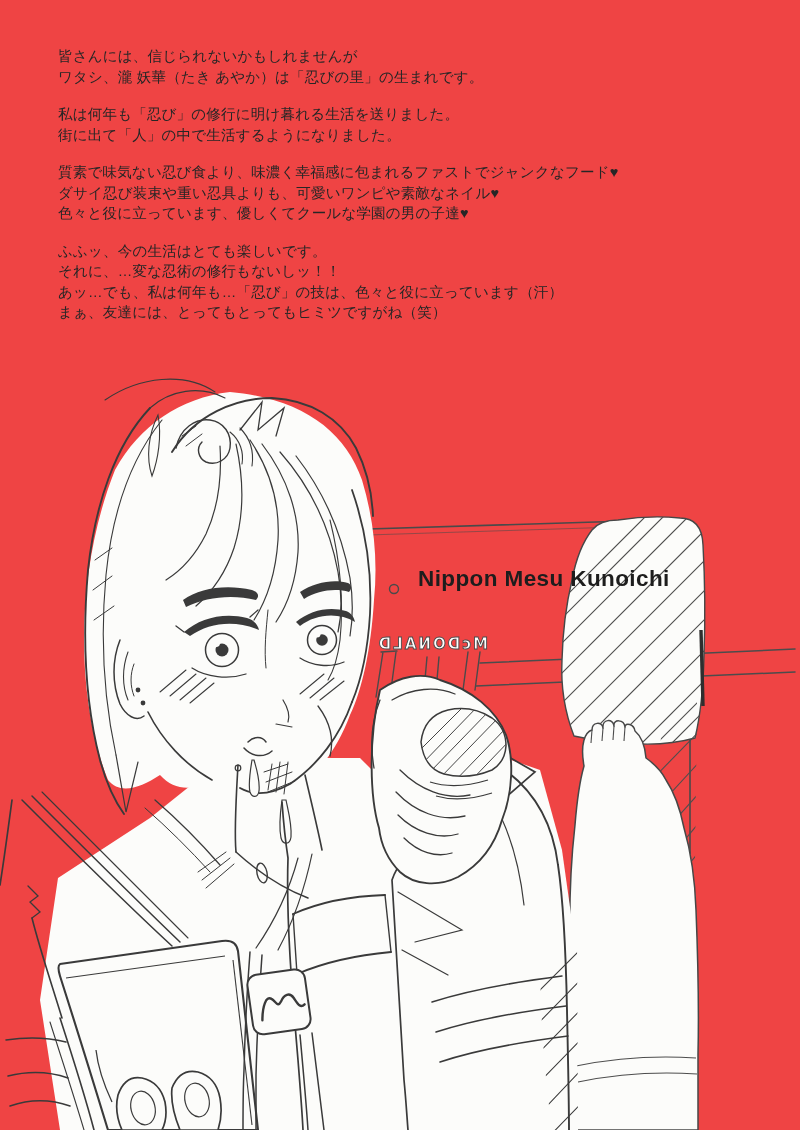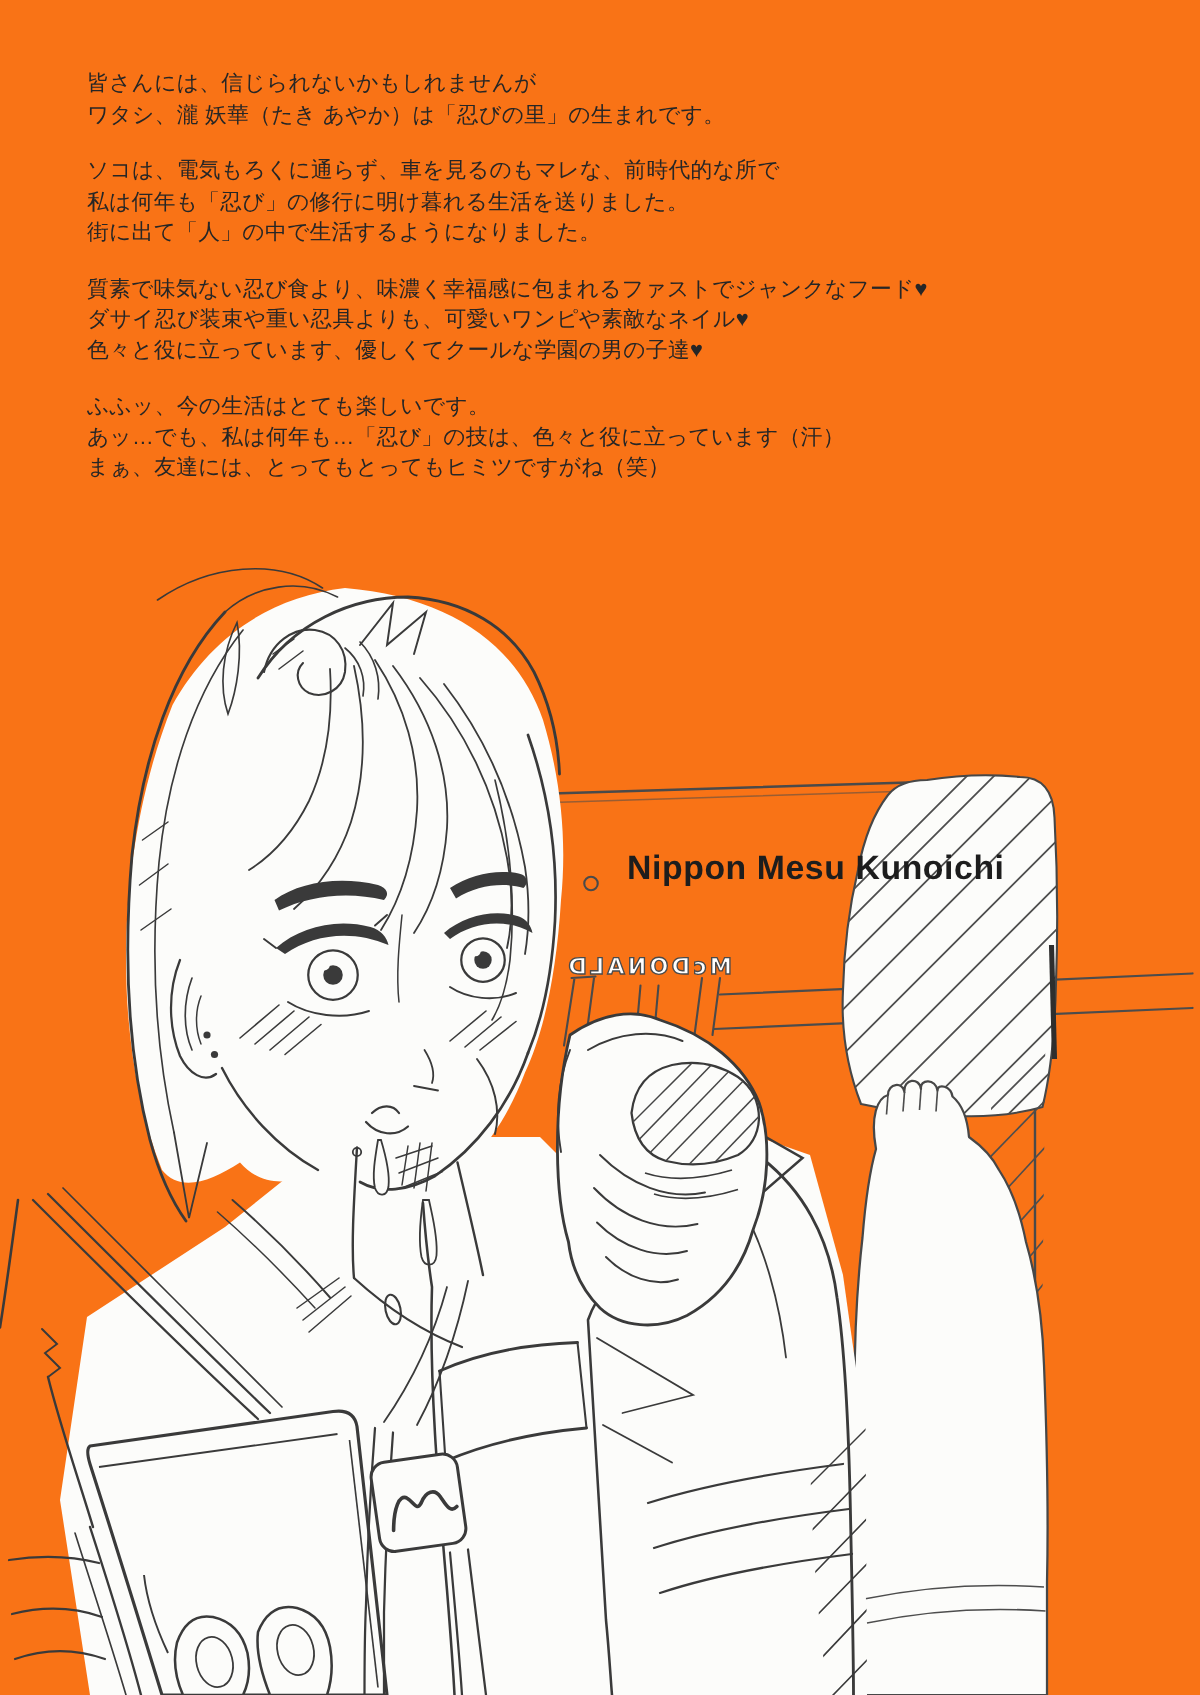--- a/index.html
+++ b/index.html
@@ -22,39 +22,39 @@
   }
   .mirror-text{
     font-family:"DejaVu Sans","Liberation Sans",sans-serif;
     font-weight:bold;font-size:15px;letter-spacing:2px;
     fill:#ffffff;stroke:#4a4a4a;stroke-width:.9px;
   }
 </style>
 </head>
 <body>
 
-<div class="page" style="background: #f97316;">
+<div class="page" style="background: #ef4444;">
 
   <div class="narration">
       <div class="para">
         <div class="line">皆さんには、信じられないかもしれませんが</div>
         <div class="line">ワタシ、瀧 妖華（たき あやか）は「忍びの里」の生まれです。</div>
       </div>
       <div class="para">
-        <div class="line">ソコは、電気もろくに通らず、車を見るのもマレな、前時代的な所で</div>
         <div class="line">私は何年も「忍び」の修行に明け暮れる生活を送りました。</div>
         <div class="line">街に出て「人」の中で生活するようになりました。</div>
       </div>
       <div class="para">
         <div class="line">質素で味気ない忍び食より、味濃く幸福感に包まれるファストでジャンクなフード♥</div>
         <div class="line">ダサイ忍び装束や重い忍具よりも、可愛いワンピや素敵なネイル♥</div>
         <div class="line">色々と役に立っています、優しくてクールな学園の男の子達♥</div>
       </div>
       <div class="para">
         <div class="line">ふふッ、今の生活はとても楽しいです。</div>
+        <div class="line">それに、…変な忍術の修行もないしッ！！</div>
         <div class="line">あッ…でも、私は何年も…「忍び」の技は、色々と役に立っています（汗）</div>
         <div class="line">まぁ、友達には、とってもとってもヒミツですがね（笑）</div>
       </div>
     </div>
 
   <svg class="sketch" width="800" height="1130" viewBox="0 0 800 1130">
 
     <defs>
       <clipPath id="clip-foliage">
         <path d="M574,736 Q560,700 562,660 Q563,618 572,580 Q578,548 592,530 Q600,520 618,520 Q650,515 680,518 Q702,518 703,545 Q706,600 704,655 Q703,705 695,738 Q670,745 640,744 Q605,743 574,736 Z"></path>

